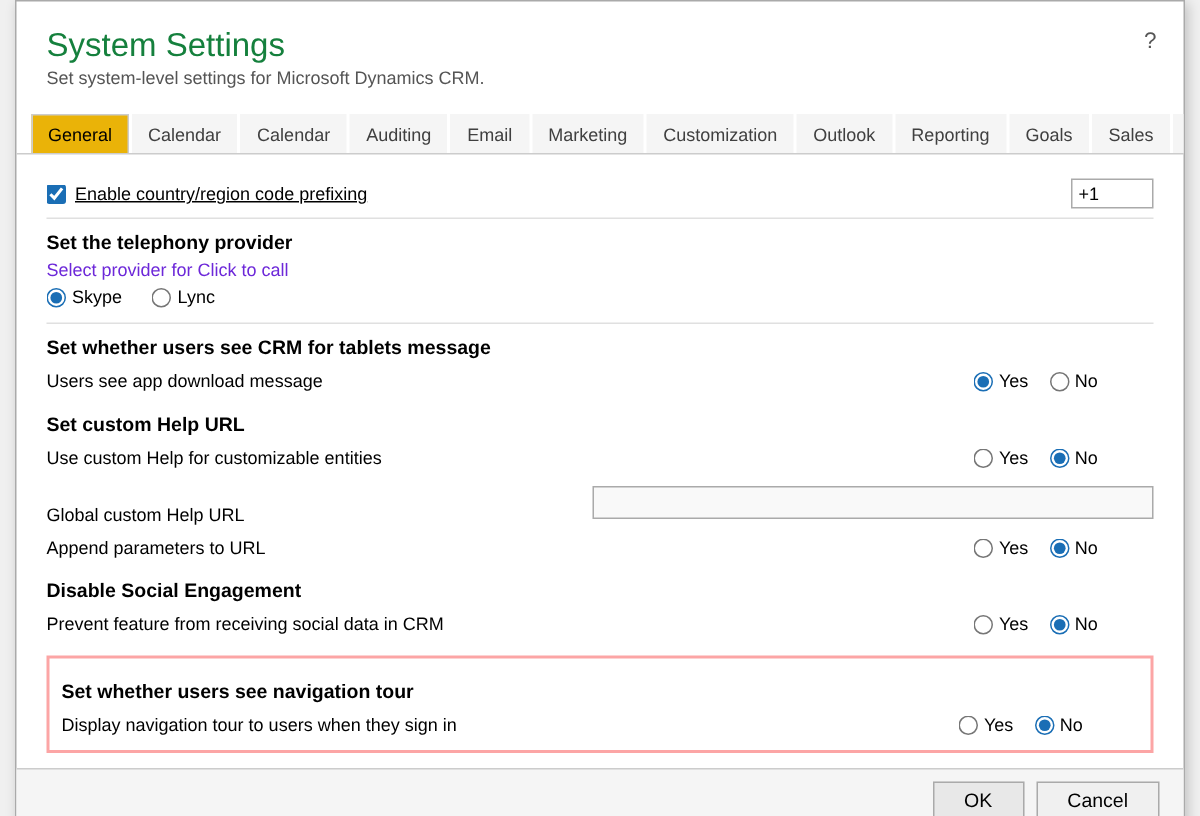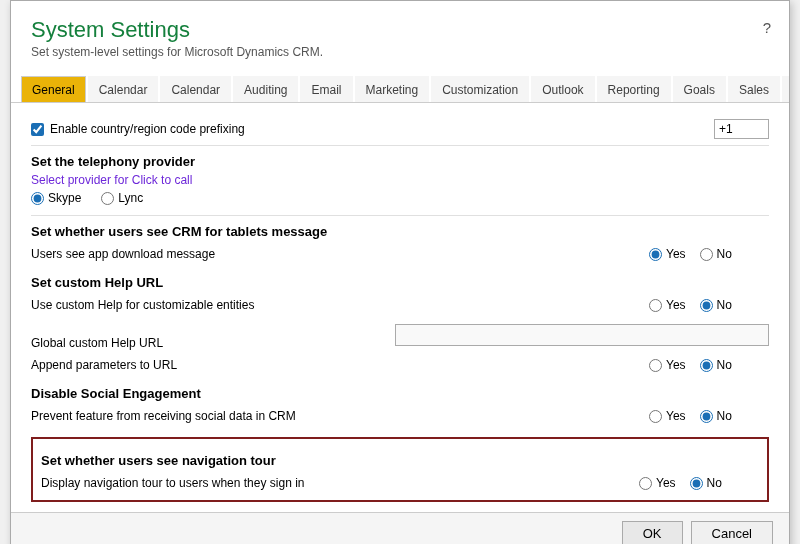--- a/index.html
+++ b/index.html
@@ -85,20 +85,21 @@
       margin-bottom: 8px;
     }
     .checkbox-row {
       display: flex;
       align-items: center;
       gap: 6px;
       flex: 1;
     }
     .checkbox-row label {
       font-size: 12px;
+      text-decoration: underline;
     }
     .country-prefix-row {
       display: flex;
       align-items: center;
       gap: 8px;
       margin-left: auto;
     }
     .country-prefix-row label {
       font-size: 12px;
     }
@@ -155,21 +156,21 @@
     }
     .url-input {
       width: 100%;
       border: 1px solid #aaa;
       background: #f9f9f9;
       padding: 3px 4px;
       font-size: 12px;
       margin: 4px 0;
     }
     .highlighted-section {
-      border: 2px solid #7f1d1d;
+      border: 2px solid #fca5a5;
       padding: 6px 8px;
       margin-top: 4px;
     }
     .dialog-footer {
       display: flex;
       justify-content: flex-end;
       padding: 8px 16px;
       border-top: 1px solid #ccc;
       gap: 8px;
       background: #f5f5f5;

